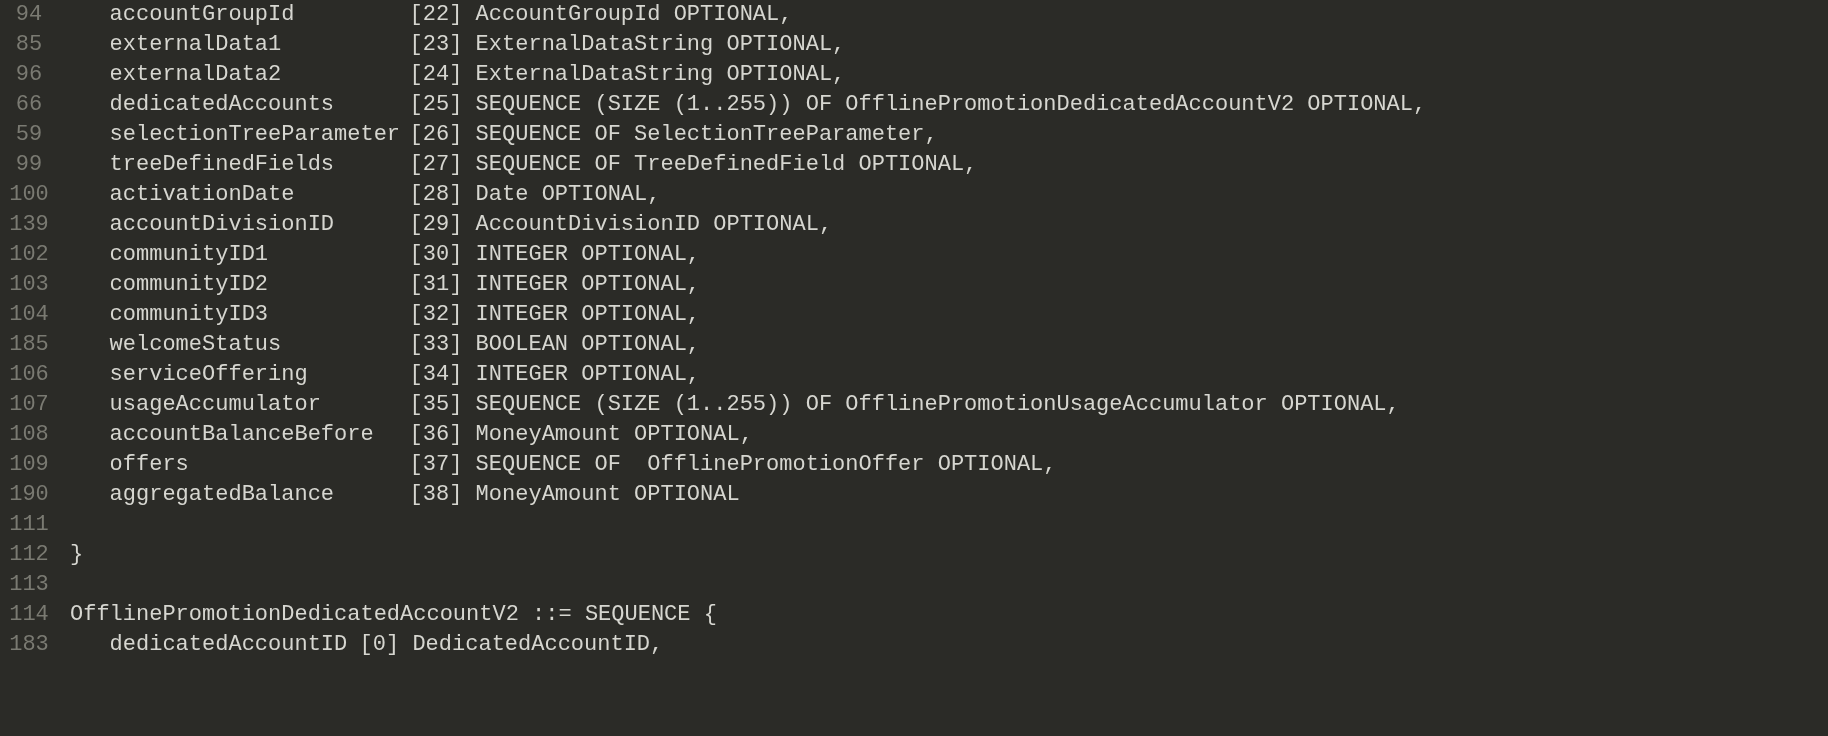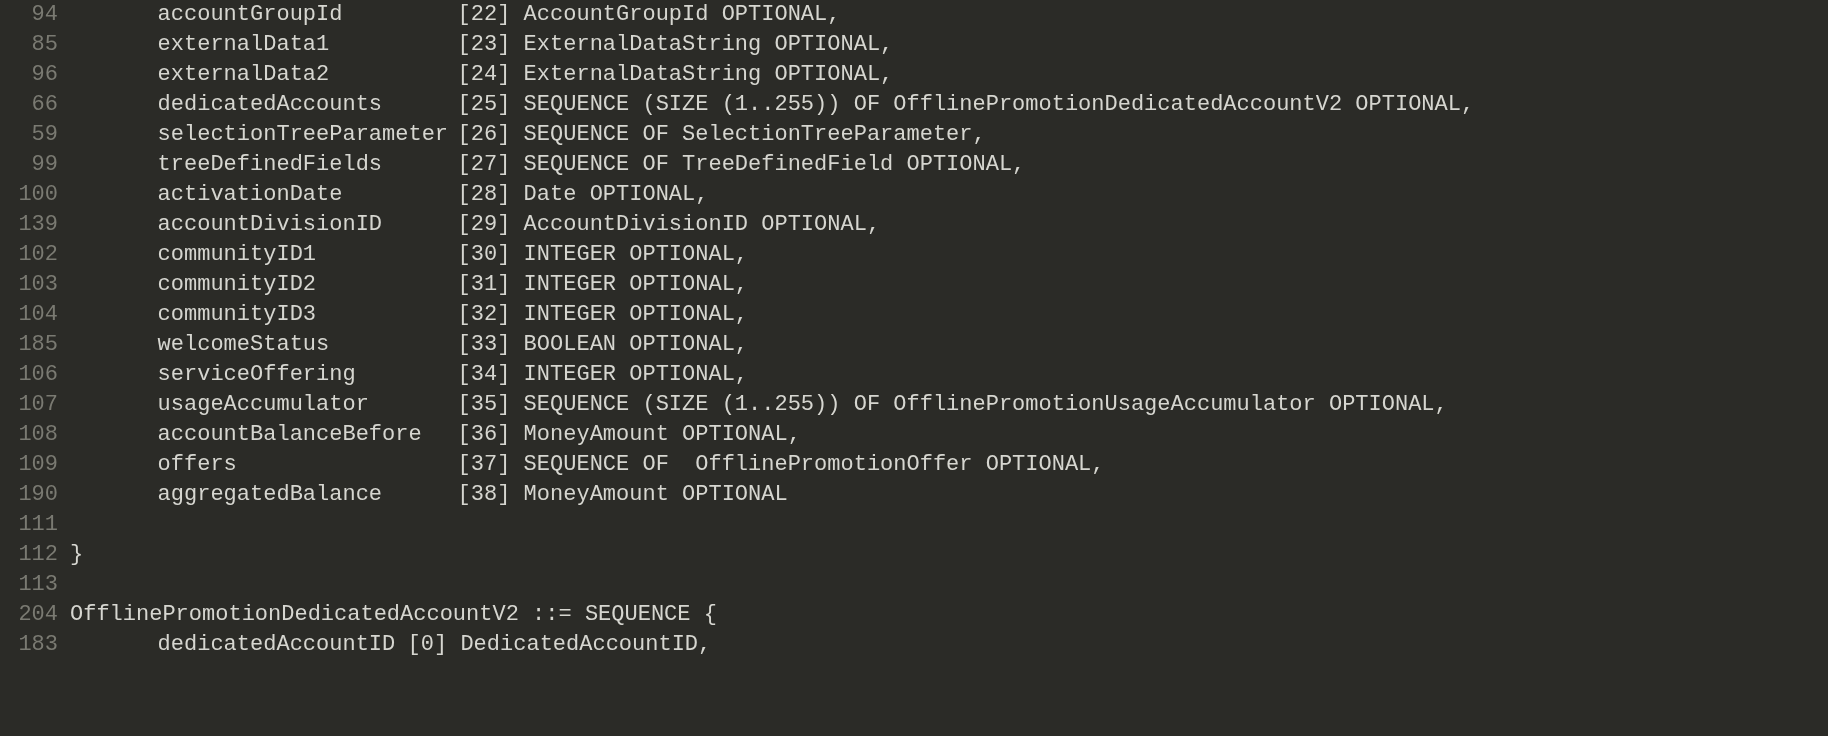--- a/index.html
+++ b/index.html
@@ -12,34 +12,34 @@
     line-height: 30px;
     color: #d6d6d0;
     overflow: hidden;
   }
   .editor {
     display: flex;
     height: 100%;
   }
   .gutter {
     width: 70px;
-    text-align: right;
+    text-align: center;
     padding-right: 12px;
     color: #7a7a72;
     user-select: none;
     flex-shrink: 0;
   }
   .gutter .ln { height: 30px; }
   .code {
     flex: 1;
     white-space: pre;
     position: relative;
   }
   .code .line { height: 30px; }
-  .code .field { display: inline-block; min-width: 300px; margin-left: 48px; }
+  .code .field { display: inline-block; min-width: 300px; }
 </style>
 </head>
 <body>
 
 <div class="editor">
   <div class="gutter" id="gutter">
       <div class="ln">94</div>
       <div class="ln">85</div>
       <div class="ln">96</div>
       <div class="ln">66</div>
@@ -52,17 +52,17 @@
       <div class="ln">104</div>
       <div class="ln">185</div>
       <div class="ln">106</div>
       <div class="ln">107</div>
       <div class="ln">108</div>
       <div class="ln">109</div>
       <div class="ln">190</div>
       <div class="ln">111</div>
       <div class="ln">112</div>
       <div class="ln">113</div>
-      <div class="ln">204</div>
+      <div class="ln">114</div>
       <div class="ln">183</div>
     </div>
   <div class="code" id="code"><div class="line"><span>   </span><span class="field" style="min-width: 300px;">accountGroupId</span><span>[22] AccountGroupId OPTIONAL,</span></div><div class="line"><span>   </span><span class="field" style="min-width: 300px;">externalData1</span><span>[23] ExternalDataString OPTIONAL,</span></div><div class="line"><span>   </span><span class="field" style="min-width: 300px;">externalData2</span><span>[24] ExternalDataString OPTIONAL,</span></div><div class="line"><span>   </span><span class="field" style="min-width: 300px;">dedicatedAccounts</span><span>[25] SEQUENCE (SIZE (1..255)) OF OfflinePromotionDedicatedAccountV2 OPTIONAL,</span></div><div class="line"><span>   </span><span class="field" style="min-width: 300px;">selectionTreeParameter</span><span>[26] SEQUENCE OF SelectionTreeParameter,</span></div><div class="line"><span>   </span><span class="field" style="min-width: 300px;">treeDefinedFields</span><span>[27] SEQUENCE OF TreeDefinedField OPTIONAL,</span></div><div class="line"><span>   </span><span class="field" style="min-width: 300px;">activationDate</span><span>[28] Date OPTIONAL,</span></div><div class="line"><span>   </span><span class="field" style="min-width: 300px;">accountDivisionID</span><span>[29] AccountDivisionID OPTIONAL,</span></div><div class="line"><span>   </span><span class="field" style="min-width: 300px;">communityID1</span><span>[30] INTEGER OPTIONAL,</span></div><div class="line"><span>   </span><span class="field" style="min-width: 300px;">communityID2</span><span>[31] INTEGER OPTIONAL,</span></div><div class="line"><span>   </span><span class="field" style="min-width: 300px;">communityID3</span><span>[32] INTEGER OPTIONAL,</span></div><div class="line"><span>   </span><span class="field" style="min-width: 300px;">welcomeStatus</span><span>[33] BOOLEAN OPTIONAL,</span></div><div class="line"><span>   </span><span class="field" style="min-width: 300px;">serviceOffering</span><span>[34] INTEGER OPTIONAL,</span></div><div class="line"><span>   </span><span class="field" style="min-width: 300px;">usageAccumulator</span><span>[35] SEQUENCE (SIZE (1..255)) OF OfflinePromotionUsageAccumulator OPTIONAL,</span></div><div class="line"><span>   </span><span class="field" style="min-width: 300px;">accountBalanceBefore</span><span>[36] MoneyAmount OPTIONAL,</span></div><div class="line"><span>   </span><span class="field" style="min-width: 300px;">offers</span><span>[37] SEQUENCE OF  OfflinePromotionOffer OPTIONAL,</span></div><div class="line"><span>   </span><span class="field" style="min-width: 300px;">aggregatedBalance</span><span>[38] MoneyAmount OPTIONAL</span></div><div class="line"></div><div class="line">}</div><div class="line"></div><div class="line">OfflinePromotionDedicatedAccountV2 ::= SEQUENCE {</div><div class="line"><span>   </span><span class="field" style="min-width: 250px;">dedicatedAccountID</span><span>[0] DedicatedAccountID,</span></div></div>
 </div>
 
 </body></html>

